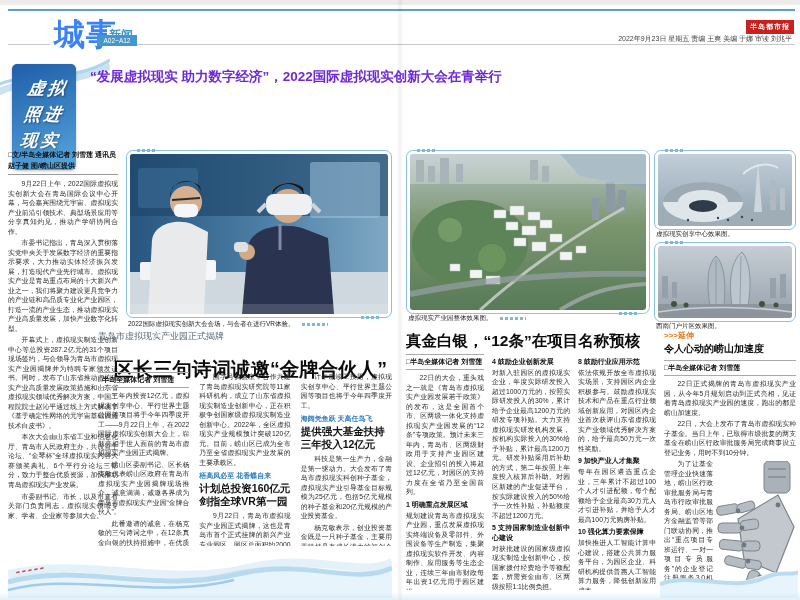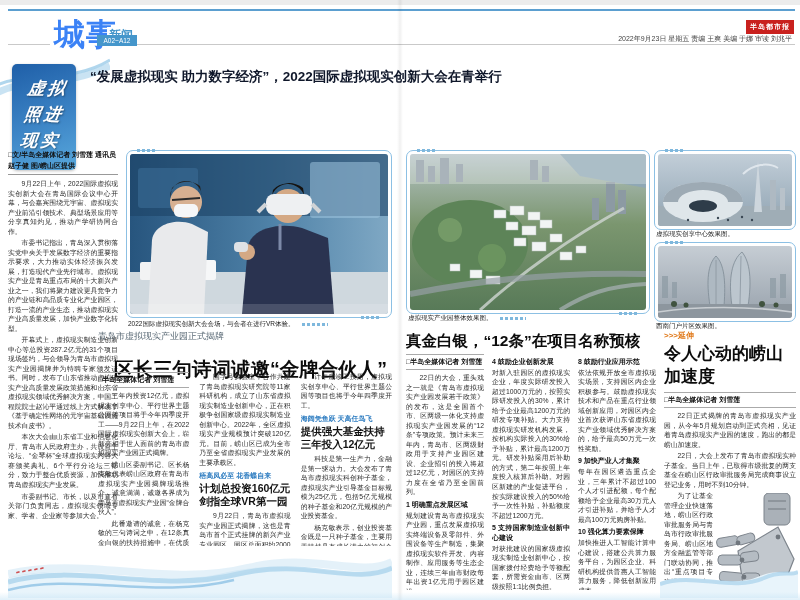--- a/index.html
+++ b/index.html
@@ -22,21 +22,21 @@
   .date-line{position:absolute;right:6px;top:34px;font-size:7px;color:#444;background:#fff;padding:0 2px;}
 
   
   .streaks{position:absolute;left:0;top:56px;width:110px;height:46px;}
   .badge{position:absolute;left:12px;top:64px;width:64px;height:106px;border-radius:5px;
         background:linear-gradient(160deg,#1f5fa8,#3d85c6 55%,#58a8dc);overflow:hidden;
         box-shadow:0 1px 3px rgba(0,0,0,.25);}
   .badge-inner{position:absolute;left:0;top:12px;width:64px;transform:skewX(-8deg);}
   .badge-line{color:#fff;font-weight:900;font-style:italic;font-size:17px;line-height:26px;
         text-align:center;letter-spacing:3px;text-shadow:1px 1px 2px rgba(0,0,0,.4);}
-  .hero-kicker{position:absolute;left:90px;top:68px;width:700px;font-size:13.5px;font-weight:bold;color:#0f172a;}
+  .hero-kicker{position:absolute;left:90px;top:68px;width:700px;font-size:13.5px;font-weight:bold;color:#6d28d9;}
   .hero-headline{position:absolute;left:86px;top:88px;width:712px;font-size:38px;font-weight:900;
         color:#0b0b0b;letter-spacing:-1px;margin:0;line-height:1.25;white-space:nowrap;}
 
   
   .p{font-size:6.8px;line-height:1.4;text-align:justify;text-indent:2em;margin:0 0 2px 0;color:#2a2a2a;}
   .byline-box{font-size:7px;font-weight:bold;color:#111;border-bottom:1px solid #999;
         padding-bottom:3px;margin:0 0 4px 0;line-height:1.5;}
   .byline2{font-size:7px;font-weight:bold;color:#111;border-top:1px solid #aaa;border-bottom:1px solid #aaa;
         padding:2px 0;margin:0 0 3px 0;text-indent:0;}
   .kblue{font-size:7px;font-weight:bold;color:#2b7bc0;margin:4px 0 1px 0;text-indent:0;}
@@ -49,21 +49,21 @@
   .a2-headline{position:absolute;left:98px;top:340px;font-size:19.5px;font-weight:900;color:#0c0c0c;margin:16px;}
   .a2-cols{position:absolute;left:98px;top:372px;width:294px;height:174px;display:flex;gap:10px;overflow:hidden;}
   .a2-cols .col{flex:1;overflow:hidden;}
 
   .a3-headline{position:absolute;left:406px;top:331px;font-size:15.5px;font-weight:900;color:#0c0c0c;margin:0;}
   .a3-cols{position:absolute;left:406px;top:354px;width:250px;height:236px;display:flex;gap:8px;overflow:hidden;}
   .a3-cols .col{flex:1;overflow:hidden;}
 
   .a4{position:absolute;left:664px;top:330px;width:132px;height:262px;overflow:hidden;}
   .a4-tag{font-size:8px;font-weight:bold;color:#e07818;margin:0 0 1px 0;}
-  .a4-headline{font-size:17px;font-weight:900;color:#0c0c0c;margin:0 0 4px 0;}
+  .a4-headline{font-size:10px;font-weight:900;color:#0c0c0c;margin:0 0 4px 0;}
   .robot{float:right;width:80px;height:152px;margin:2px 0 0 3px;shape-outside:inset(0);}
 
   
   .frame{position:absolute;border:1px solid #8cc0e4;border-radius:7px;padding:3px;background:#fff;margin:0;}
   .frame svg{display:block;border-radius:3px;}
   .dash{position:absolute;width:20px;height:3px;
         background:repeating-linear-gradient(90deg,#7fb8dd 0 3px,transparent 3px 5px);}
   .dash.tl{top:-2px;left:10px;}
   .dash.br{bottom:-2px;right:10px;}
   .caption{position:absolute;font-size:6.5px;color:#222;}

